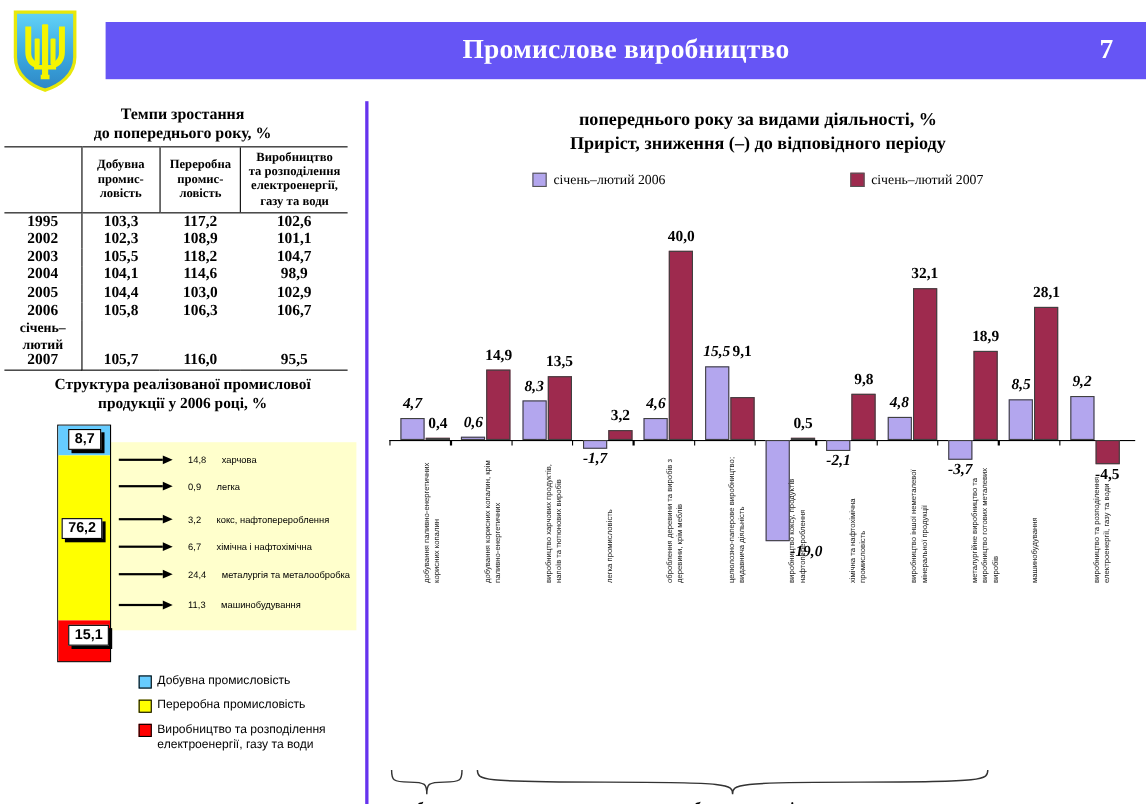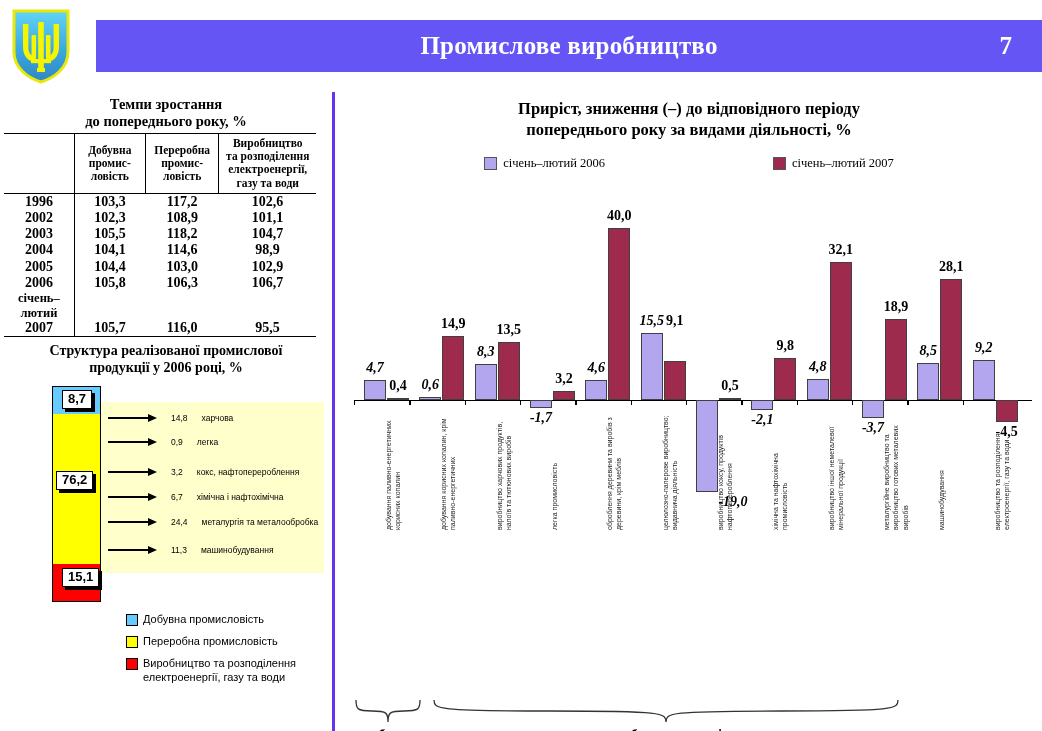--- a/index.html
+++ b/index.html
@@ -394,21 +394,21 @@
         <th class="col-w4">
           <div>Виробництво</div>
           <div>та розподілення</div>
           <div>електроенергії,</div>
           <div>газу та води</div>
         </th>
       </tr>
     </thead>
     <tbody>
       <tr>
-        <td class="yr">1996</td>
+        <td class="yr">1995</td>
         <td>103,3</td>
         <td>117,2</td>
         <td>102,6</td>
       </tr>
       <tr>
         <td class="yr">2002</td>
         <td>102,3</td>
         <td>108,9</td>
         <td>101,1</td>
       </tr>
@@ -520,22 +520,22 @@
     <span class="lg-text">
       <span>Виробництво та розподілення</span><br>
       <span>електроенергії, газу та води</span>
     </span>
   </div>
 </div>
 
 <div id="chart-panel">
 
   <div id="chart-title">
+    <div>попереднього року за видами діяльності, %</div>
     <div>Приріст, зниження (–) до відповідного періоду</div>
-    <div>попереднього року за видами діяльності, %</div>
   </div>
 
   <div id="chart-legend">
     <div class="clg">
       <span class="clg-sw" style="background:#b3a6ee"></span>
       <span>січень–лютий 2006</span>
     </div>
     <div class="clg">
       <span class="clg-sw" style="background:#9e2a4e"></span>
       <span>січень–лютий 2007</span>

